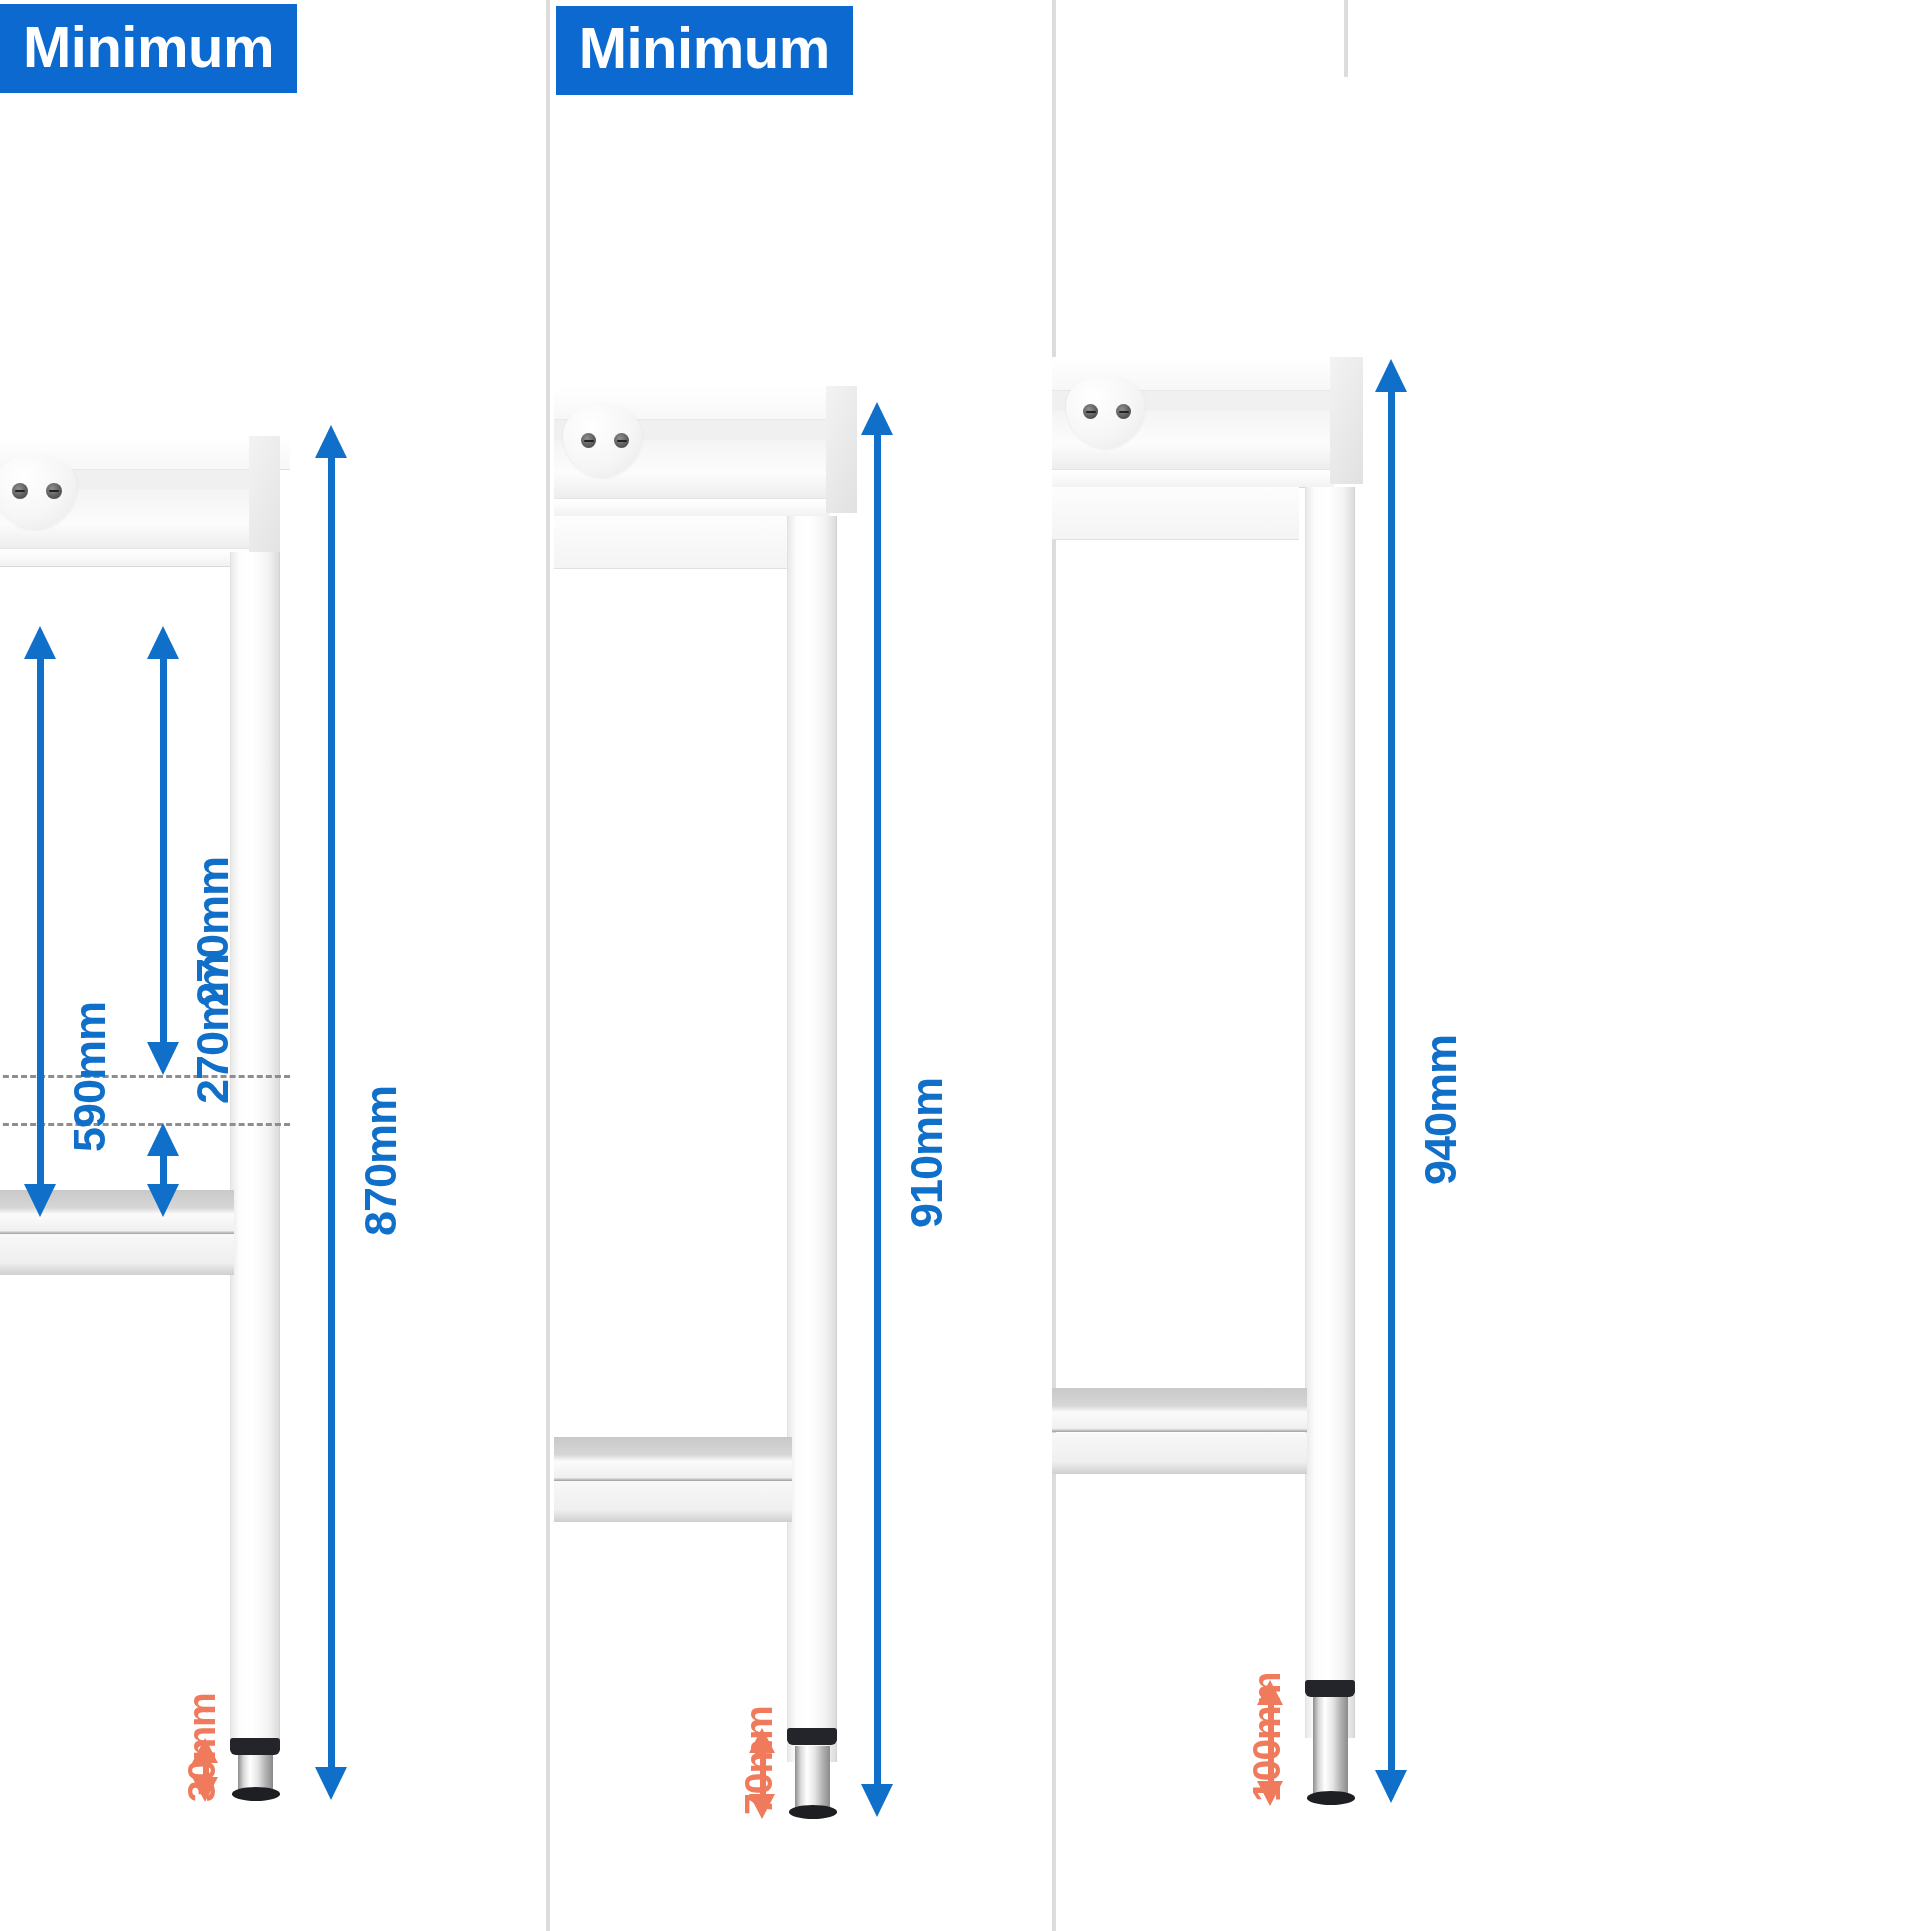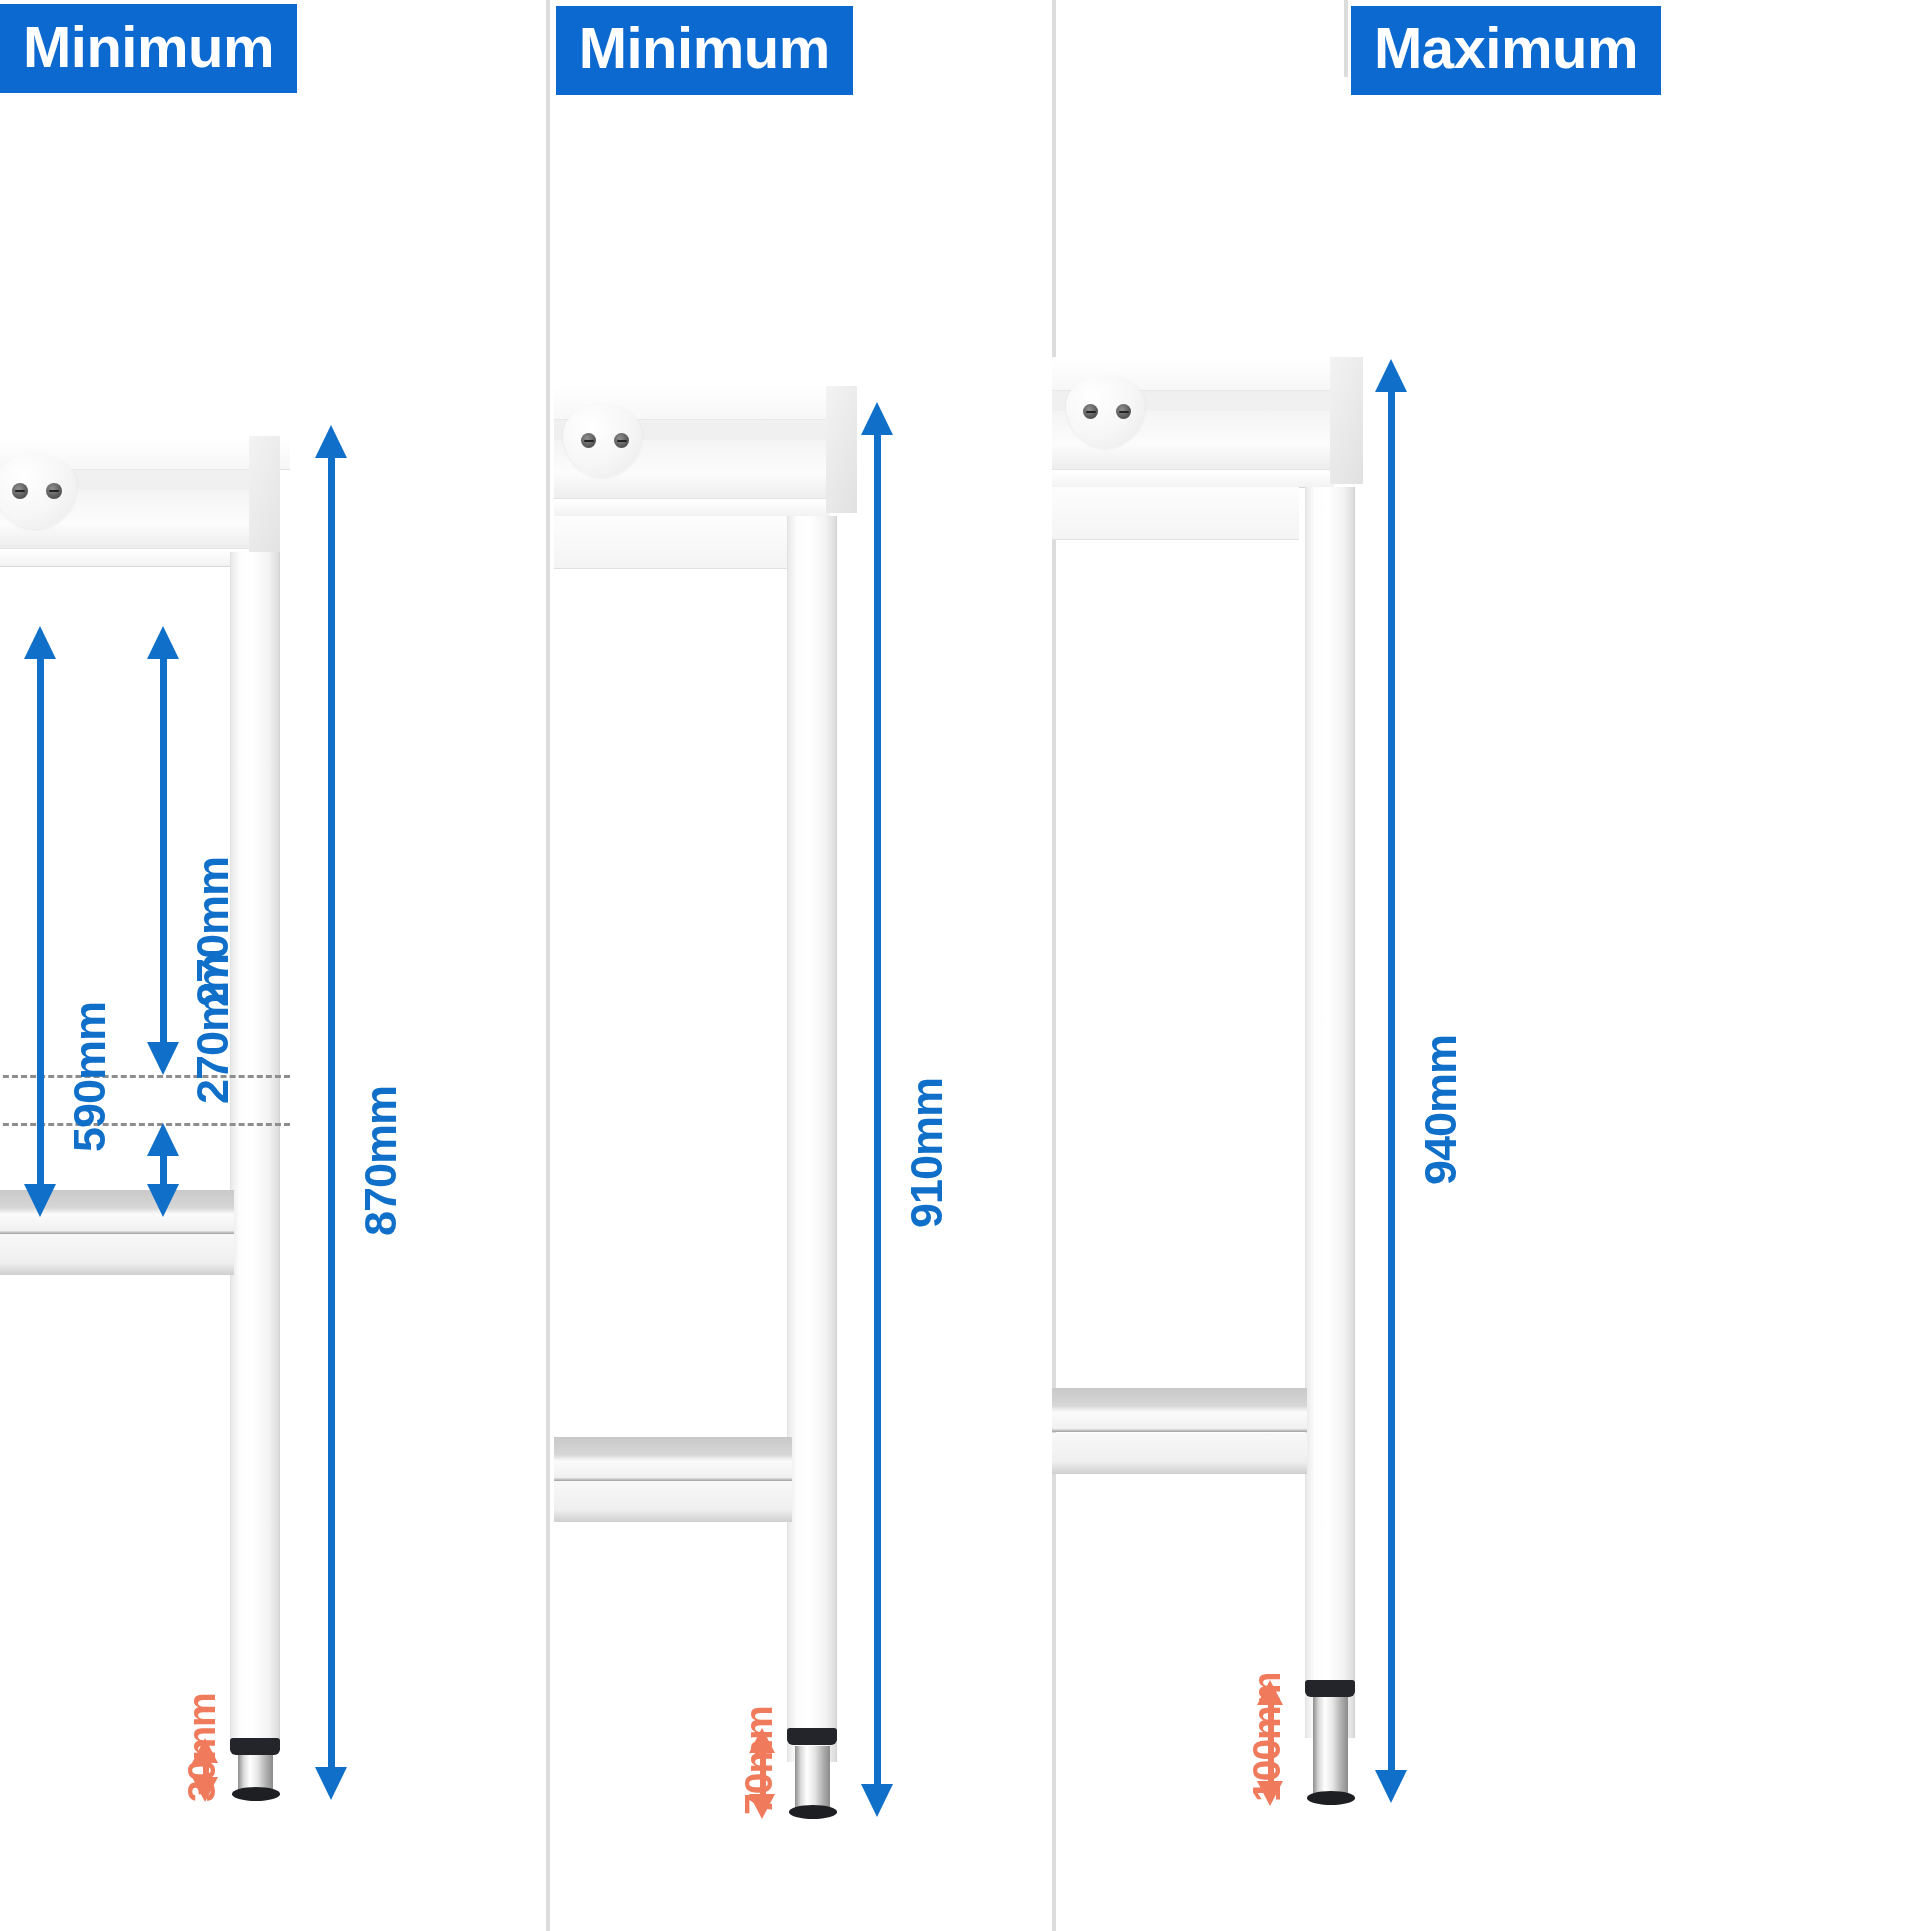--- a/index.html
+++ b/index.html
@@ -248,21 +248,20 @@
     <div class="odim" style="left:214px;top:1728px;height:91px;">
       <div class="odim-head up"></div>
       <div class="odim-line" style="top:23px;height:44px;"></div>
       <div class="odim-head down"></div>
       <div class="odim-label" style="left:-23px;top:87px;">70mm</div>
     </div>
   </div>
 
   <div class="panel" style="left:1052px;width:879px">
 
-    <div class="badge" style="left:299px;top:5.8px;">Maximum</div>
 
     <div class="top-edge" style="left:0px;top:357px;width:305px;height:33px;"></div>
     <div class="top-bevel" style="left:0px;top:390px;width:295px;height:21px;"></div>
     <div class="apron" style="left:0px;top:411px;width:295px;height:60px;"></div>
     <div class="tabletop" style="left:0px;top:469px;width:282px;height:17.4px;"></div>
 
     <div style="position:absolute;left:278px;top:357px;width:33px;height:127px;
                 background:linear-gradient(110deg,#f3f3f3 0%,#e1e1e1 100%);"></div>
 
     <div class="bracket" style="left:13.5px;top:375px;width:79px;height:73px;"></div>

